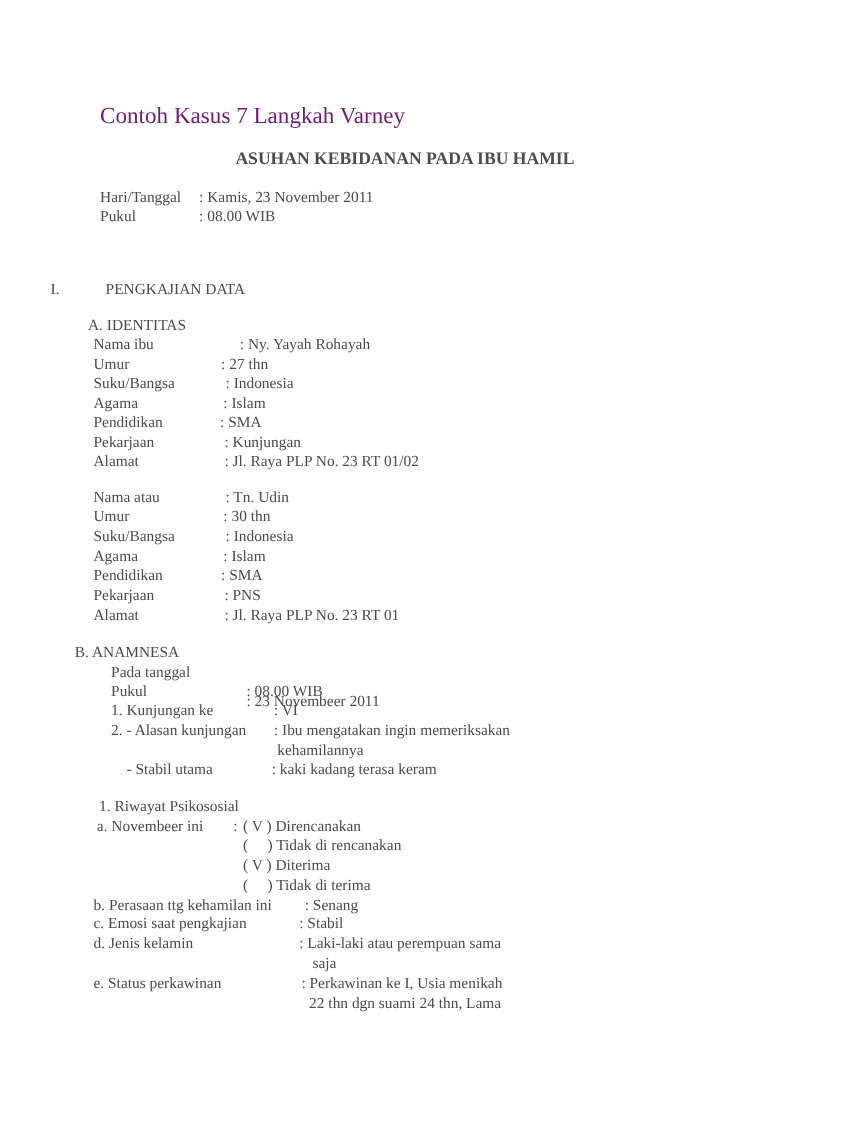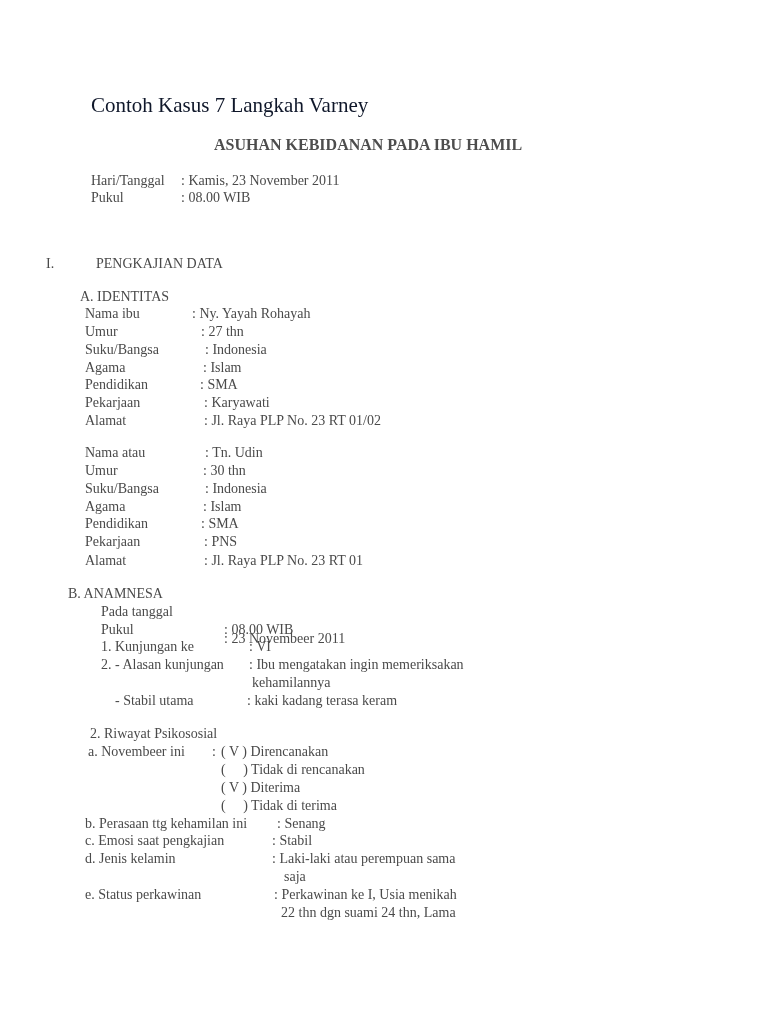--- a/index.html
+++ b/index.html
@@ -2,21 +2,21 @@
 <html><head>
 <meta charset="utf-8">
 <style>
   html, body { margin: 0; padding: 0; }
   body {
     width: 768px; height: 1024px; background: #ffffff; position: relative;
     font-family: "Liberation Serif", "DejaVu Serif", serif;
     color: #4a4a4a; overflow: hidden;
   }
   .abs { position: absolute; white-space: nowrap; }
-  .title { left: 91px; top: 93px; font-size: 21px; color: #0f172a; }
+  .title { left: 91px; top: 93px; font-size: 21px; color: #701a75; }
   .subtitle { left: 214px; top: 136px; font-size: 16px; font-weight: bold; color: #4d4d4d; }
   .t { font-size: 14px; line-height: 17px; }
 </style>
 </head>
 <body>
 
 <div>
   <div class="abs title">Contoh Kasus 7 Langkah Varney</div>
   <div class="abs subtitle">ASUHAN KEBIDANAN PADA IBU HAMIL</div>
 
@@ -24,31 +24,31 @@
   <div class="abs t" style="left:181px;top:172px">: Kamis, 23 November 2011</div>
   <div class="abs t" style="left:91px;top:189px">Pukul</div>
   <div class="abs t" style="left:181px;top:189px">:  08.00  WIB</div>
 
   <div class="abs t" style="left:46px;top:255px">I.</div>
   <div class="abs t" style="left:96px;top:255px">PENGKAJIAN DATA</div>
 
   <div class="abs t" style="left:80px;top:288px">A. IDENTITAS</div>
 
   <div class="abs t" style="left:85px;top:305px">Nama ibu</div>
-  <div class="abs t" style="left:192px;top:305px">: Ny. Yayah Rohayah</div>
+  <div class="abs t" style="left:218px;top:305px">: Ny. Yayah Rohayah</div>
   <div class="abs t" style="left:85px;top:323px">Umur</div>
   <div class="abs t" style="left:201px;top:323px">: 27 thn</div>
   <div class="abs t" style="left:85px;top:341px">Suku/Bangsa</div>
   <div class="abs t" style="left:205px;top:341px">: Indonesia</div>
   <div class="abs t" style="left:85px;top:359px">Agama</div>
   <div class="abs t" style="left:203px;top:359px">: Islam</div>
   <div class="abs t" style="left:85px;top:376px">Pendidikan</div>
   <div class="abs t" style="left:200px;top:376px">: SMA</div>
   <div class="abs t" style="left:85px;top:394px">Pekarjaan</div>
-  <div class="abs t" style="left:204px;top:394px">: Karyawati</div>
+  <div class="abs t" style="left:204px;top:394px">: Kunjungan</div>
   <div class="abs t" style="left:85px;top:412px">Alamat</div>
   <div class="abs t" style="left:204px;top:412px">: Jl.  Raya PLP No. 23 RT 01/02</div>
 
   <div class="abs t" style="left:85px;top:444px">Nama atau</div>
   <div class="abs t" style="left:205px;top:444px">: Tn. Udin</div>
   <div class="abs t" style="left:85px;top:462px">Umur</div>
   <div class="abs t" style="left:203px;top:462px">: 30 thn</div>
   <div class="abs t" style="left:85px;top:480px">Suku/Bangsa</div>
   <div class="abs t" style="left:205px;top:480px">: Indonesia</div>
   <div class="abs t" style="left:85px;top:498px">Agama</div>
@@ -66,21 +66,21 @@
   <div class="abs t" style="left:101px;top:621px">Pukul</div>
   <div class="abs t" style="left:224px;top:621px">: 08.00 WIB</div>
   <div class="abs t" style="left:101px;top:638px">1.  Kunjungan ke</div>
   <div class="abs t" style="left:249px;top:638px">: VI</div>
   <div class="abs t" style="left:101px;top:656px">2. - Alasan kunjungan</div>
   <div class="abs t" style="left:249px;top:656px">: Ibu mengatakan ingin memeriksakan</div>
   <div class="abs t" style="left:252px;top:674px">kehamilannya</div>
   <div class="abs t" style="left:115px;top:692px">- Stabil utama</div>
   <div class="abs t" style="left:247px;top:692px">:  kaki kadang terasa keram</div>
 
-  <div class="abs t" style="left:90px;top:725px">2. Riwayat Psikososial</div>
+  <div class="abs t" style="left:90px;top:725px">1. Riwayat Psikososial</div>
   <div class="abs t" style="left:88px;top:743px">a. Novembeer ini</div>
   <div class="abs t" style="left:212px;top:743px">:</div>
 
   <div class="abs t" style="left:221px;top:743px">
     <span>( V )</span>
     <span>Direncanakan</span>
   </div>
   <div class="abs t" style="left:221px;top:761px">
     <span style="white-space:pre">(     )</span>
     <span>Tidak di rencanakan</span>

